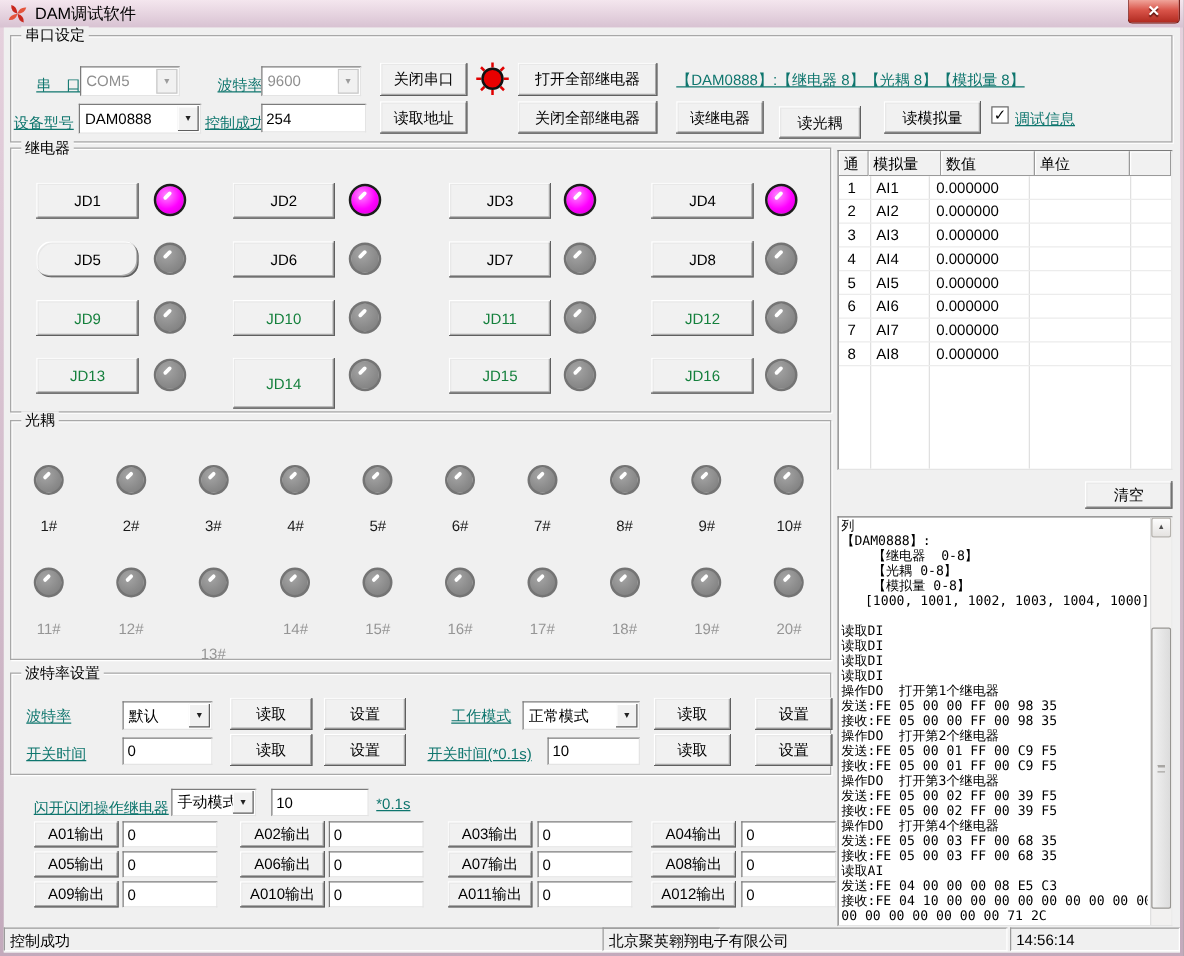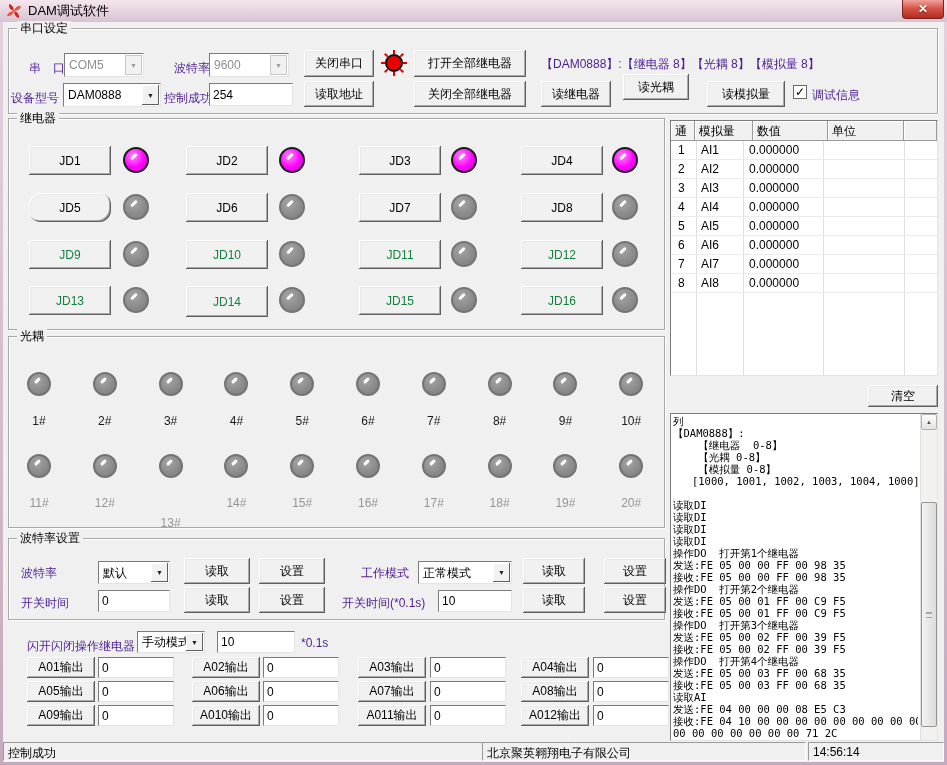--- a/index.html
+++ b/index.html
@@ -28,21 +28,21 @@
   input.field { outline:none; }
 
   .combo { position:absolute; background:#fff; border:1px solid; border-color:#7b7b7b #e4e4e4 #e4e4e4 #7b7b7b; }
   .combo .cval { position:absolute; left:4px; top:50%; transform:translateY(-50%); white-space:nowrap; }
   .combo .carrow { position:absolute; right:1px; top:1px; bottom:1px; width:17px; background:#f1f1f1;
     display:flex; align-items:center; justify-content:center; font-size:7px; color:#222;
     box-shadow:inset -1px -1px 0 #5f5f5f, inset 1px 1px 0 #ffffff; cursor:pointer; }
   .combo.disabled .cval { color:#8f8f8f; }
   .combo.disabled .carrow { color:#9c9c9c; box-shadow:inset 0 0 0 1px #c8c8c8; }
 
-  .lbl { position:absolute; white-space:nowrap; color:#4c1d95; }
+  .lbl { position:absolute; white-space:nowrap; color:#0f766e;text-decoration:underline; }
 
   .led { position:absolute; border-radius:50%; }
   .led::after { content:""; position:absolute; width:8px; height:3px; border-radius:2px; background:#fff;
     transform:rotate(-45deg); top:6px; left:5px; }
   .led.big { width:26px; height:26px; }
   .led.small { width:24px; height:24px; }
   .led.small::after { top:5px; left:5px; width:7px; }
   .led.on { border:2px solid #1c1c1c; background:radial-gradient(circle at 38% 32%, #ff8aff 0%, var(--led-on,#ff00ff) 55%, #d400d4 100%); }
   .led.off { border:2px solid #747474; background:radial-gradient(circle at 38% 32%, #a5a5a5 0%, var(--led-off,#8a8a8a) 60%, #7b7b7b 100%); }
 
@@ -132,21 +132,21 @@
       <span class="lbl" style="left:2px; top:61px;">设备型号</span>
       <div class="combo" style="left:54px; top:54px; width:98px; height:24px;">
         <span class="cval">DAM0888</span>
         <span class="carrow">▼</span>
       </div>
       <span class="lbl" style="left:155px; top:61px;">控制成功</span>
       <input class="field" style="left: 200px; top: 54px; width: 84px; height: 23px;" value="254">
       <div class="btn" style="left:295px; top:52px; width:70px; height:26px;">读取地址</div>
       <div class="btn" style="left:405px; top:52px; width:112px; height:26px;">关闭全部继电器</div>
       <div class="btn" style="left:532px; top:52px; width:70px; height:26px;">读继电器</div>
-      <div class="btn" style="left:614px; top:45px; width:66px; height:26px;">读光耦</div>
+      <div class="btn" style="left:614px; top:56px; width:66px; height:26px;">读光耦</div>
       <div class="btn" style="left:698px; top:52px; width:78px; height:26px;">读模拟量</div>
       <div class="checkbox" style="left:784px; top:56px;">
         <span>✓</span>
       </div>
       <span class="lbl" style="left:803px; top:58px;">调试信息</span>
     </div>
 
     <div class="group" style="left:5px; top:96px; width:657px; height:212px;">
       <span class="legend">继电器</span>
       <div id="relay-grid" style="position:absolute; inset:0;">
@@ -169,21 +169,21 @@
           <div class="btn disabled" style="left: 20px; top: 121px; width: 82px; height: 29px;">JD9</div>
           <div class="led big off" style="left: 114px; top: 122px;"></div>
           <div class="btn disabled" style="left: 177px; top: 121px; width: 82px; height: 29px;">JD10</div>
           <div class="led big off" style="left: 270px; top: 122px;"></div>
           <div class="btn disabled" style="left: 350px; top: 121px; width: 82px; height: 29px;">JD11</div>
           <div class="led big off" style="left: 442px; top: 122px;"></div>
           <div class="btn disabled" style="left: 512px; top: 121px; width: 82px; height: 29px;">JD12</div>
           <div class="led big off" style="left: 603px; top: 122px;"></div>
           <div class="btn disabled" style="left: 20px; top: 167px; width: 82px; height: 29px;">JD13</div>
           <div class="led big off" style="left: 114px; top: 168px;"></div>
-          <div class="btn disabled" style="left: 177px; top: 167px; width: 82px; height: 31px;">JD14</div>
+          <div class="btn disabled" style="left: 177px; top: 167px; width: 82px; height: 41px;">JD14</div>
           <div class="led big off" style="left: 270px; top: 168px;"></div>
           <div class="btn disabled" style="left: 350px; top: 167px; width: 82px; height: 29px;">JD15</div>
           <div class="led big off" style="left: 442px; top: 168px;"></div>
           <div class="btn disabled" style="left: 512px; top: 167px; width: 82px; height: 29px;">JD16</div>
           <div class="led big off" style="left: 603px; top: 168px;"></div>
         </div>
     </div>
 
     <div class="group" style="left:5px; top:314px; width:657px; height:192px;">
       <span class="legend">光耦</span>

